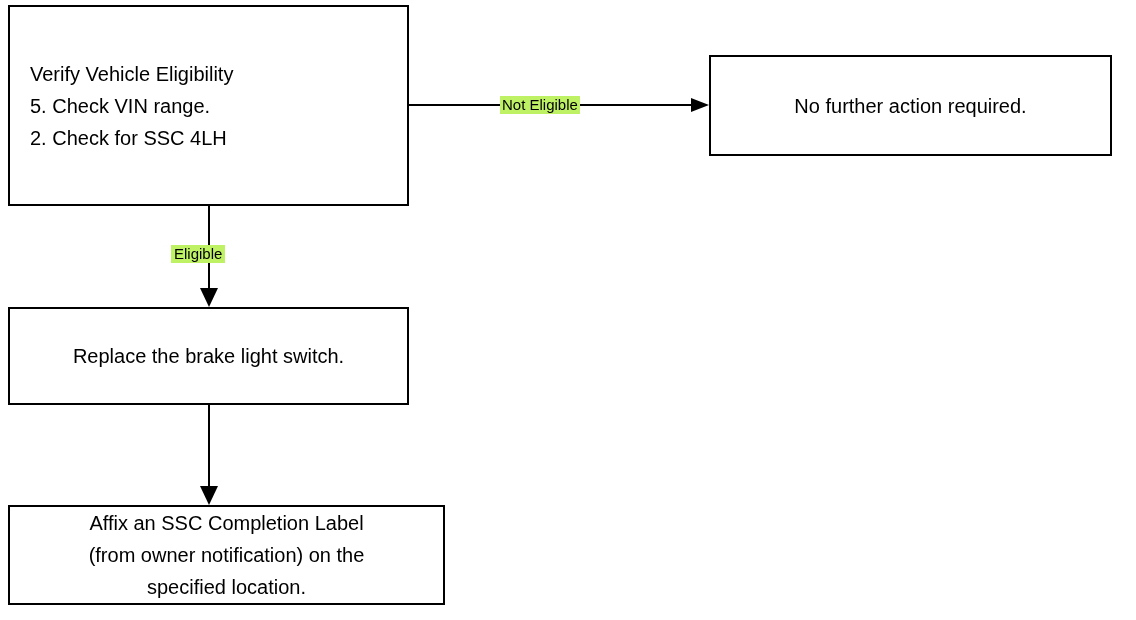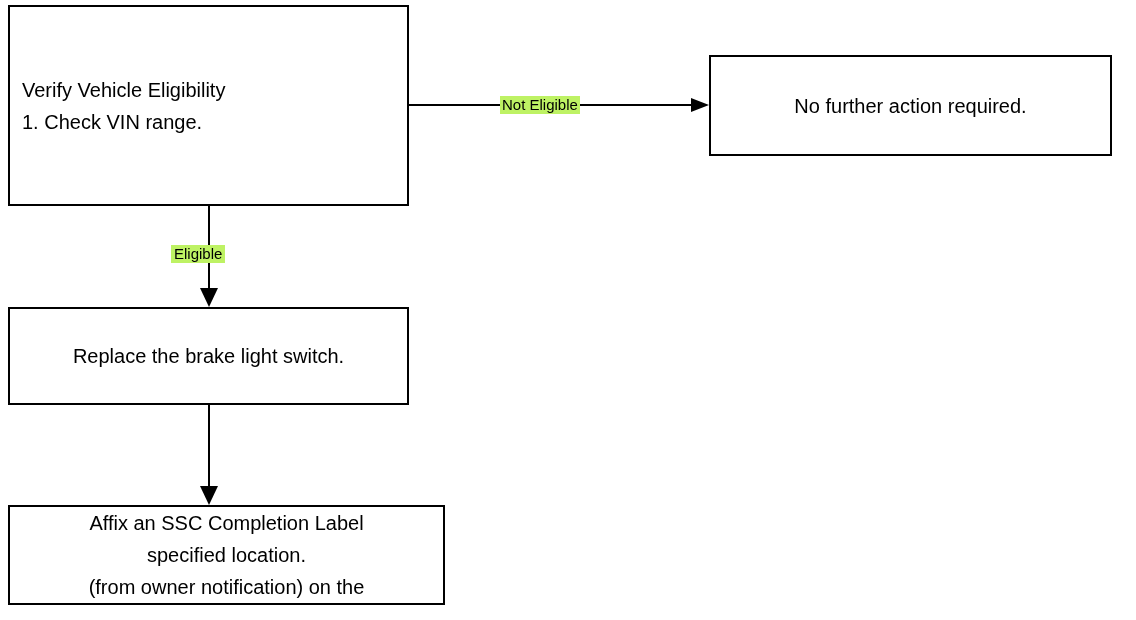--- a/index.html
+++ b/index.html
@@ -30,21 +30,21 @@
     font-size: 20px;
     line-height: 32px;
     white-space: pre;
   }
   
   #node-verify {
     left: 8px;
     top: 5px;
     width: 401px;
     height: 201px;
-    padding-left: 12px;
+    padding-left: 20px;
     align-items: flex-start;
   }
   #node-verify .line { text-align: left; }
   #node-verify .indent { padding-left: 21px; }
 
   
   #node-no-action {
     left: 709px;
     top: 55px;
     width: 403px;
@@ -122,30 +122,31 @@
       <line x1="209" y1="405" x2="209" y2="497" stroke="#000000" stroke-width="2"></line>
       <polygon points="209,505 200,486 218,486" fill="#000000"></polygon>
     </g>
   </svg>
 
   <div class="edge-label" id="label-not-eligible">Not Eligible</div>
   <div class="edge-label" id="label-eligible">Eligible</div>
 
   <div class="node" id="node-verify">
     <div class="line">Verify Vehicle Eligibility</div>
-    <div class="line">1. Check VIN range.</div>
+    <div class="line">5. Check VIN range.</div>
+    <div class="line">2. Check for SSC 4LH</div>
   </div>
 
   <div class="node" id="node-no-action">
     <div class="line">No further action required.</div>
   </div>
 
   <div class="node" id="node-replace">
     <div class="line">Replace the brake light switch.</div>
   </div>
 
   <div class="node" id="node-affix">
     <div class="line">Affix an SSC Completion Label</div>
+    <div class="line">(from owner notification) on the</div>
     <div class="line">specified location.</div>
-    <div class="line">(from owner notification) on the</div>
   </div>
 
 </div>
 
 </body></html>

